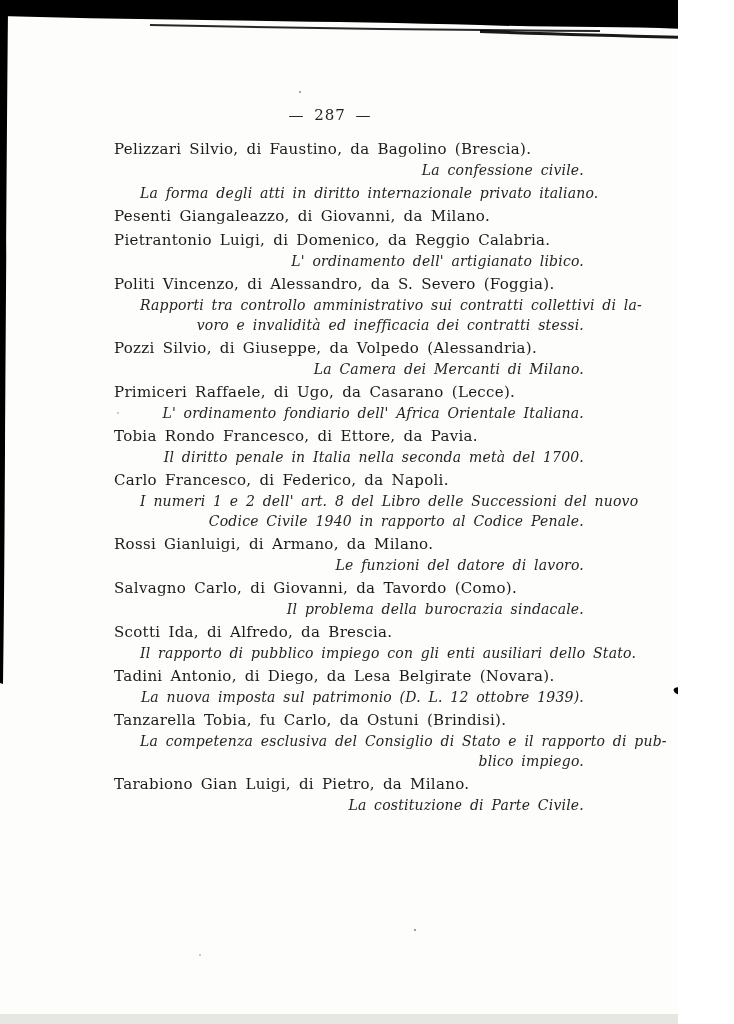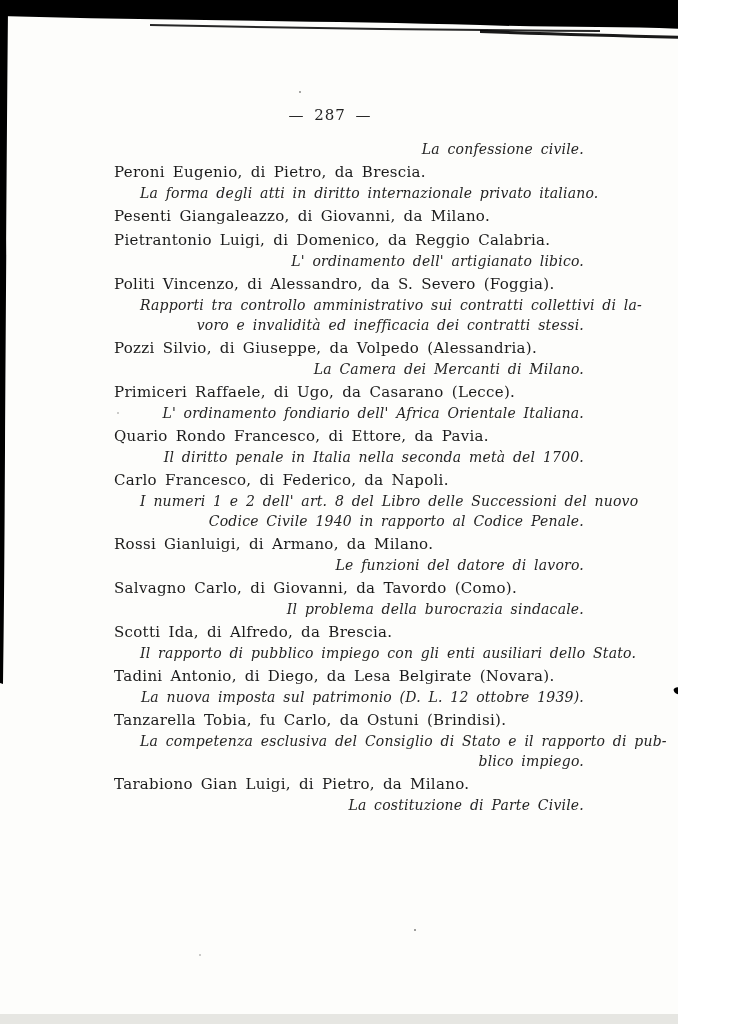--- a/index.html
+++ b/index.html
@@ -59,27 +59,27 @@
 </style>
 </head>
 <body>
 
 <div class="page">
 
   <div class="page-number">— 287 —</div>
 
   <div class="entries">
   <div class="entry">
+    <div class="entry-name">Pelizzari Silvio, di Faustino, da Bagolino (Brescia).</div>
     <div class="entry-title">
           <div class="title-line">La confessione civile.</div>
         </div>
   </div>
 
   <div class="entry">
-    <div class="entry-name">Peroni Eugenio, di Pietro, da Brescia.</div>
     <div class="entry-title">
           <div class="title-line">La forma degli atti in diritto internazionale privato italiano.</div>
         </div>
   </div>
 
   <div class="entry">
     <div class="entry-name">Pesenti Giangaleazzo, di Giovanni, da Milano.</div>
   </div>
 
 
@@ -106,21 +106,21 @@
   </div>
 
   <div class="entry">
     <div class="entry-name">Primiceri Raffaele, di Ugo, da Casarano (Lecce).</div>
     <div class="entry-title">
           <div class="title-line">L' ordinamento fondiario dell' Africa Orientale Italiana.</div>
         </div>
   </div>
 
   <div class="entry">
-    <div class="entry-name">Quario Rondo Francesco, di Ettore, da Pavia.</div>
+    <div class="entry-name">Tobia Rondo Francesco, di Ettore, da Pavia.</div>
     <div class="entry-title">
           <div class="title-line">Il diritto penale in Italia nella seconda metà del 1700.</div>
         </div>
   </div>
 
   <div class="entry">
     <div class="entry-name">Carlo Francesco, di Federico, da Napoli.</div>
     <div class="entry-title">
           <div class="title-line">I numeri 1 e 2 dell' art. 8 del Libro delle Successioni del nuovo</div>
           <div class="title-line cont">Codice Civile 1940 in rapporto al Codice Penale.</div>

